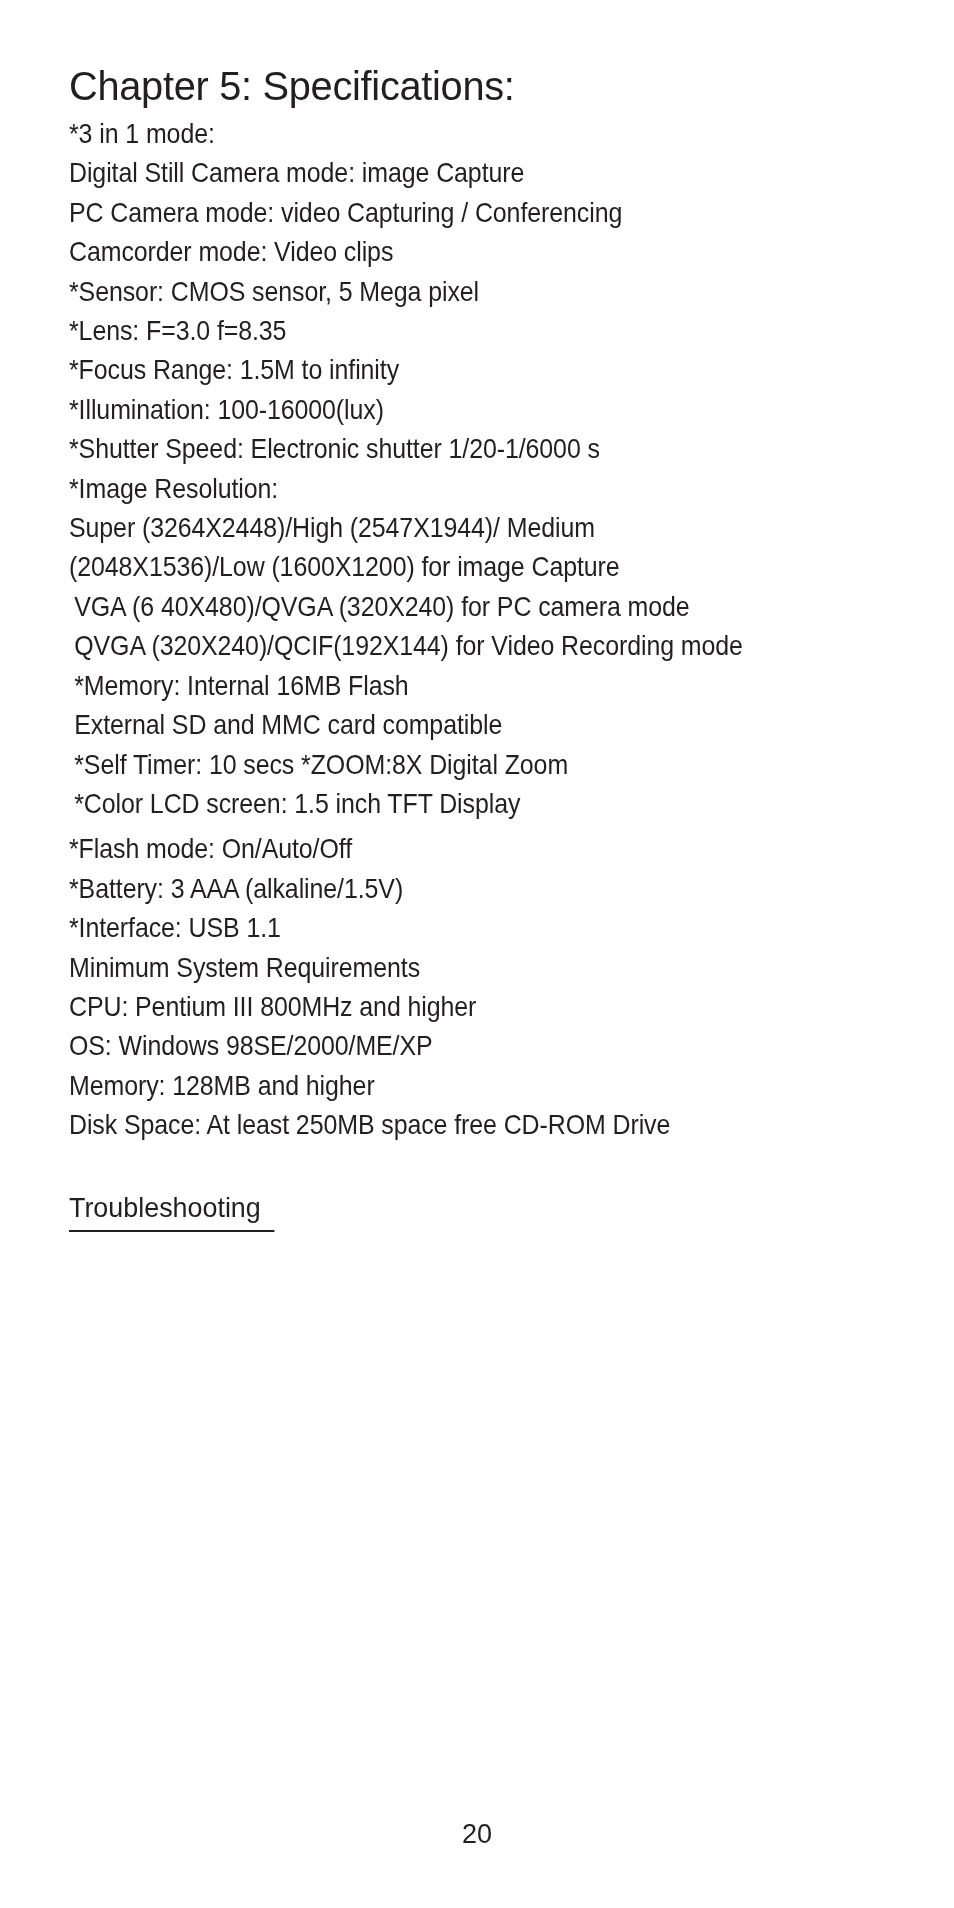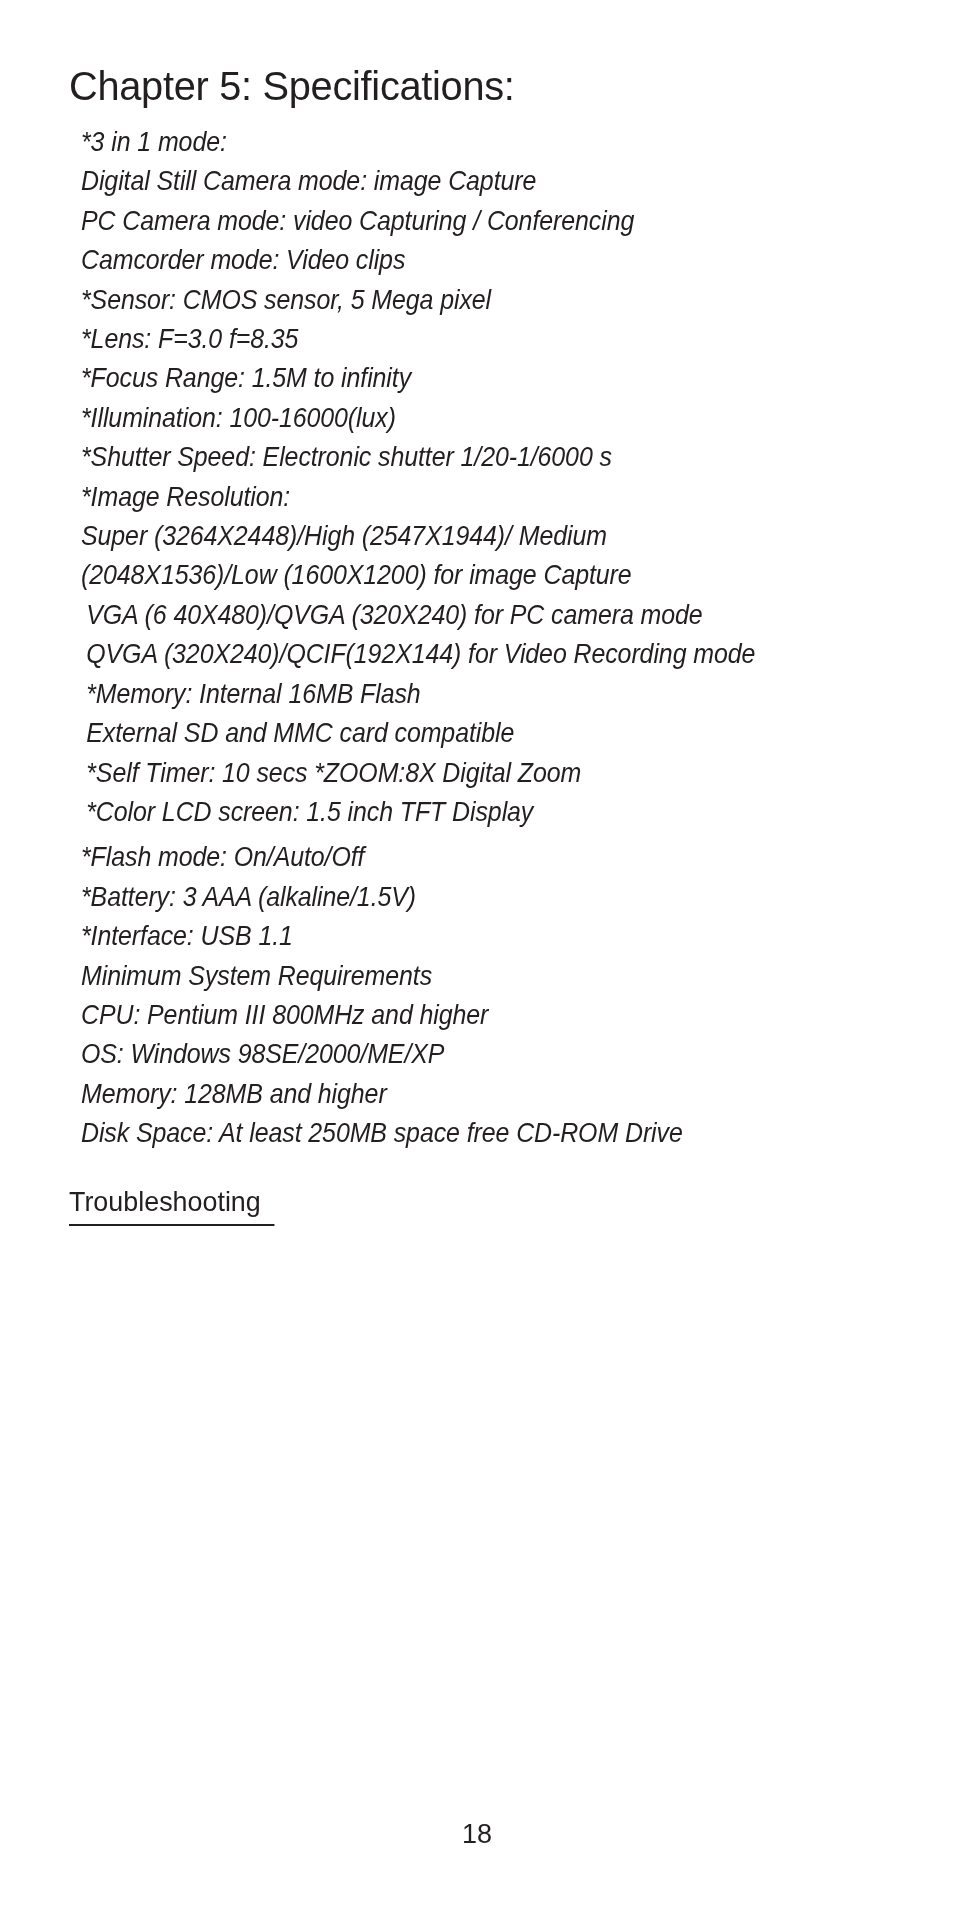--- a/index.html
+++ b/index.html
@@ -35,44 +35,43 @@
     font-weight: 400;
     letter-spacing: -0.3px;
     margin: 0 0 4px 0;
     color: #231f20;
     font-family: "Liberation Sans", sans-serif;
     transform: scaleX(0.97);
     transform-origin: left center;
   }
   
   .spec-list {
-    margin: 12px;
+    margin: 0;
     padding: 0;
     list-style: none;
-    font-style: italic;
   }
   .spec-line {
     font-size: 28.5px;
     line-height: 39.4px;
     color: #231f20;
     white-space: pre;
     transform: scaleX(0.875);
     transform-origin: left center;
     width: 114%;
     letter-spacing: -0.1px;
   }
   .spec-line.indent {
     padding-left: 6px;
   }
   .spec-line.gap-before {
     margin-top: 6px;
   }
   
   .ts-heading-wrap {
-    margin-top: 32px;
+    margin-top: 46px;
     margin-bottom: 14px;
   }
   .ts-heading {
     display: inline-block;
     font-size: 28px;
     line-height: 34px;
     color: #231f20;
     border-bottom: 2px solid #231f20;
     padding-bottom: 5px;
     padding-right: 14px;
@@ -139,14 +138,14 @@
         <div class="spec-line">Disk Space: At least 250MB space free CD-ROM Drive</div>
       </div>
 
     <div class="ts-heading-wrap">
       <span class="ts-heading">Troubleshooting</span>
     </div>
 
 
   </div>
 
-  <div class="page-number">18</div>
+  <div class="page-number">20</div>
 </div>
 
 </body></html>

